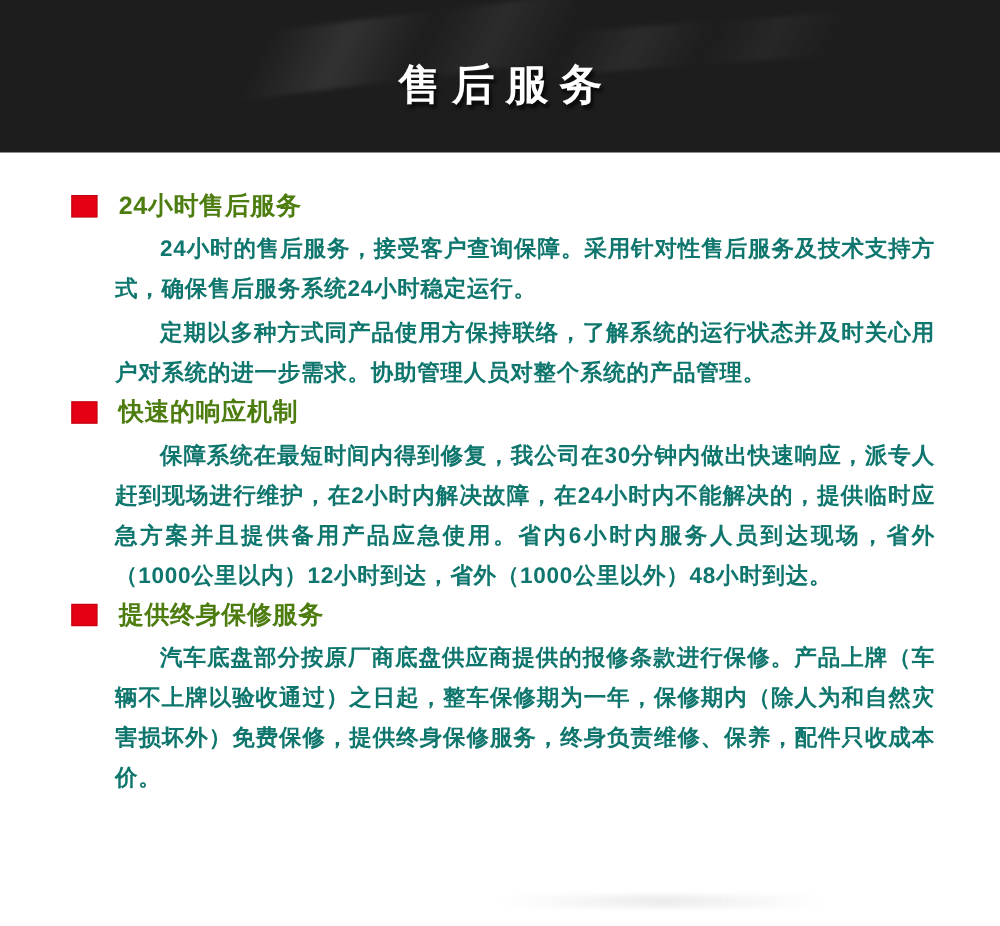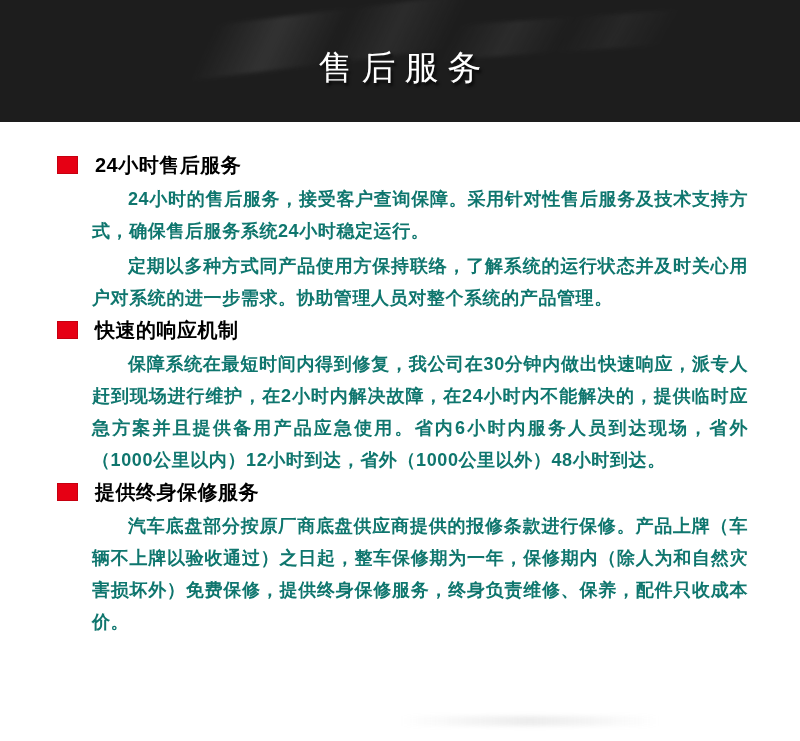--- a/index.html
+++ b/index.html
@@ -24,21 +24,21 @@
     display: flex;
     align-items: center;
     justify-content: center;
     overflow: hidden;
   }
   .header-title {
     position: relative;
     margin-top: 14px;
     color: #ffffff;
     font-size: 34px;
-    font-weight: normal;
+    font-weight: bold;
     letter-spacing: 9px;
     text-indent: 9px;
     text-shadow: 2px 3px 3px rgba(0,0,0,0.75);
     z-index: 2;
   }
   .header-watermark {
     position: absolute;
     left: 190px;
     top: 8px;
     width: 330px;
@@ -77,21 +77,21 @@
     height: 18px;
     background: #e60014;
     box-shadow: inset 0 0 0 1px rgba(160,0,10,0.45);
     margin-right: 17px;
   }
   .section-heading {
     margin: 0;
     font-size: 20px;
     line-height: 26px;
     font-weight: bold;
-    color: #000000;
+    color: #4d7c0f;
     letter-spacing: 0.5px;
   }
   .section-paragraph {
     margin: 0 0 3px 35px;
     width: 656px;
     font-size: 18px;
     line-height: 32px;
     font-weight: 600;
     color: #0f766e;
     letter-spacing: 0.6px;

